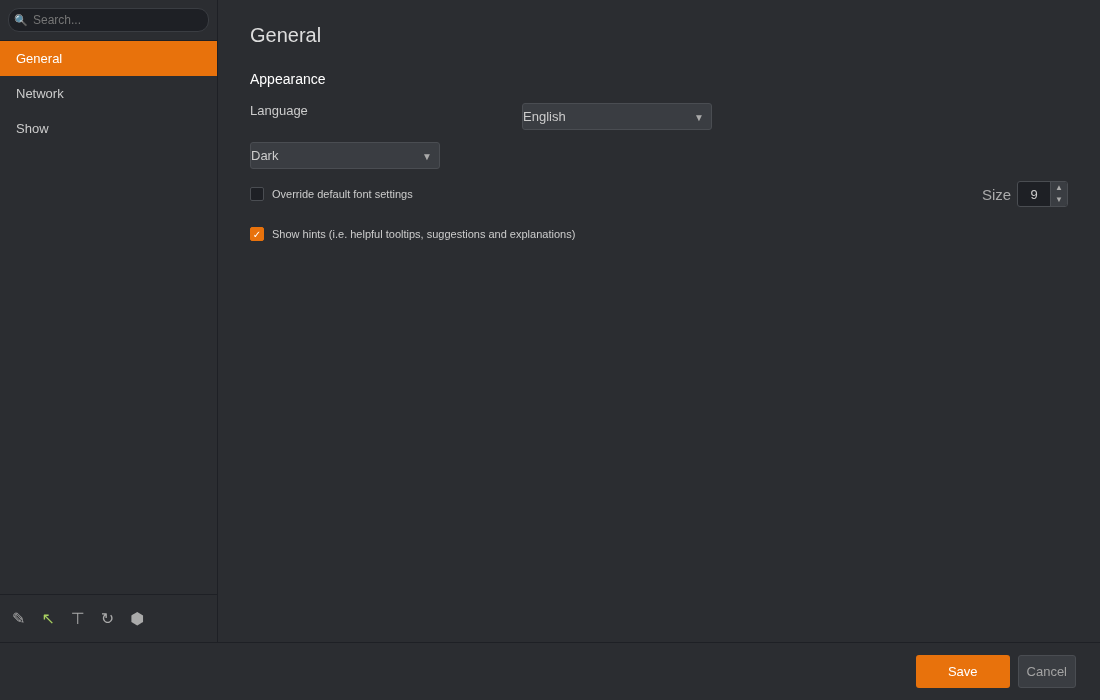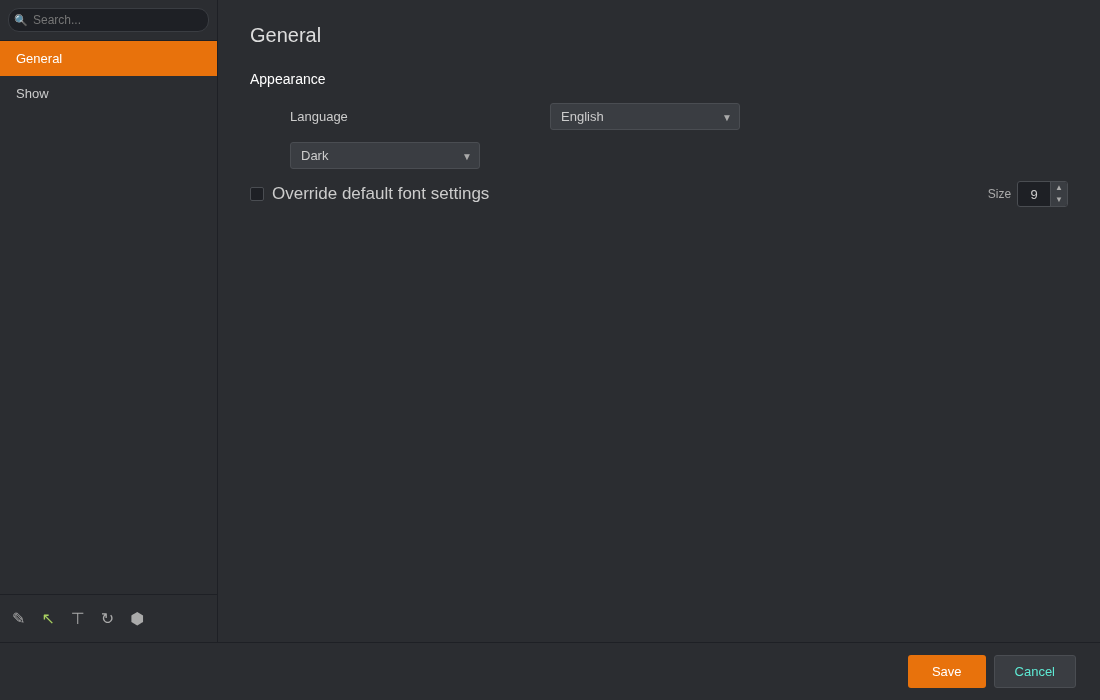--- a/index.html
+++ b/index.html
@@ -110,39 +110,38 @@
 
     .section-title {
       font-size: 14px;
       color: #ffffff;
       margin-bottom: 16px;
       font-weight: 400;
     }
 
     .settings-row {
       display: flex;
-      align-items: center;
+      align-items: flex-start;
       margin-bottom: 12px;
-      gap: 20px;
-      margin-left: 40px;
+      gap: 32px;
     }
 
     .settings-label {
       width: 240px;
       color: #ccc;
       font-size: 13px;
     }
 
     .select-dropdown {
       width: 100%;
       background: #3a3d42;
       border: 1px solid #4a4d52;
       border-radius: 3px;
       color: #ccc;
-      padding: 5px 28px 5px 10px;
+      padding: 5px 28px 5px 0;
       font-size: 13px;
       appearance: none;
       -webkit-appearance: none;
       cursor: pointer;
       outline: none;
       position: relative;
     }
 
     .select-wrapper {
       position: relative;
@@ -188,33 +187,33 @@
       position: absolute;
       color: white;
       font-size: 10px;
       top: 50%;
       left: 50%;
       transform: translate(-50%, -50%);
     }
 
     .checkbox-label {
       color: #ccc;
-      font-size: 17px;
+      font-size: 11px;
     }
 
     .size-control {
       display: flex;
       align-items: center;
       gap: 6px;
       margin-left: auto;
     }
 
     .size-label {
       color: #aaa;
-      font-size: 12px;
+      font-size: 15px;
     }
 
     .size-input-wrapper {
       display: flex;
       align-items: center;
       background: #1e2025;
       border: 1px solid #4a4d52;
       border-radius: 3px;
       overflow: hidden;
     }
@@ -253,32 +252,32 @@
       gap: 8px;
       padding: 12px 24px;
       background: #2b2d31;
       border-top: 1px solid #1e2025;
     }
 
     .btn-save {
       background: #e8720c;
       color: #fff;
       border: none;
-      padding: 8px 24px;
+      padding: 8px 32px;
       border-radius: 3px;
       font-size: 13px;
       cursor: pointer;
       font-weight: 500;
     }
 
     .btn-cancel {
       background: #3a3d42;
-      color: #5eead4;
+      color: #a3a3a3;
       border: 1px solid #4a4d52;
-      padding: 8px 20px;
+      padding: 8px 8px;
       border-radius: 3px;
       font-size: 13px;
       cursor: pointer;
     }
 
     .font-override-row {
       display: flex;
       align-items: center;
       gap: 8px;
       margin-bottom: 20px;
@@ -292,20 +291,23 @@
   <div class="sidebar">
     <div class="search-container">
       <div class="search-wrapper">
         <span class="search-icon-svg">🔍</span>
         <input class="search-input" type="text" placeholder="Search..." style="">
       </div>
     </div>
 
     <div class="sidebar-item active">
       <span>General</span>
+    </div>
+    <div class="sidebar-item">
+      <span>Network</span>
     </div>
     <div class="sidebar-item">
       <span>Show</span>
     </div>
 
     <div class="sidebar-bottom">
       <span class="bottom-icon" style="font-size:16px;">✎</span>
       <span class="bottom-icon cursor-active" style="font-size:16px;">↖</span>
       <span class="bottom-icon" style="font-size:16px;">⊤</span>
       <span class="bottom-icon" style="font-size:16px;">↻</span>
@@ -354,20 +356,24 @@
               <button class="size-arrow-btn">▲</button>
               <button class="size-arrow-btn">▼</button>
             </div>
           </div>
         </div>
       </div>
     </div>
 
     <div>
 
+      <div class="checkbox-row">
+        <input type="checkbox" class="checkbox-input" checked="" style="">
+        <label class="checkbox-label">Show hints (i.e. helpful tooltips, suggestions and explanations)</label>
+      </div>
     </div>
   </div>
 </div>
 
 <div class="footer">
   <button class="btn-save">Save</button>
   <button class="btn-cancel">Cancel</button>
 </div>
 
 </body></html>

